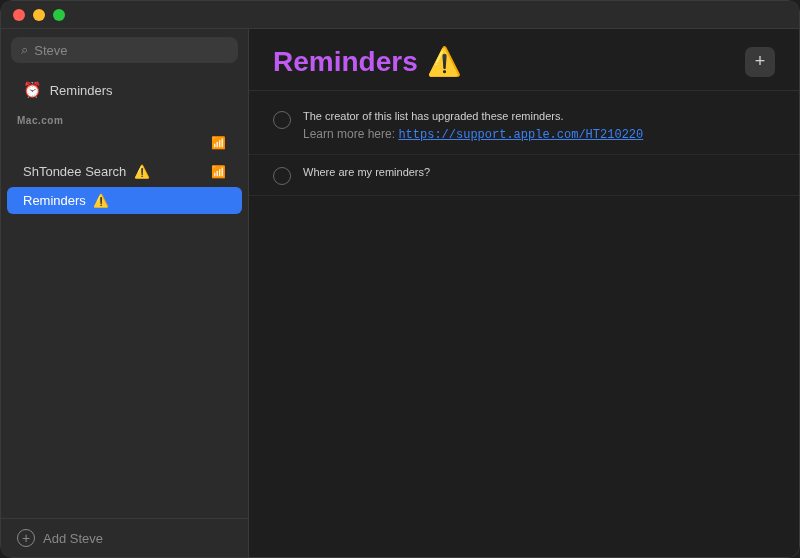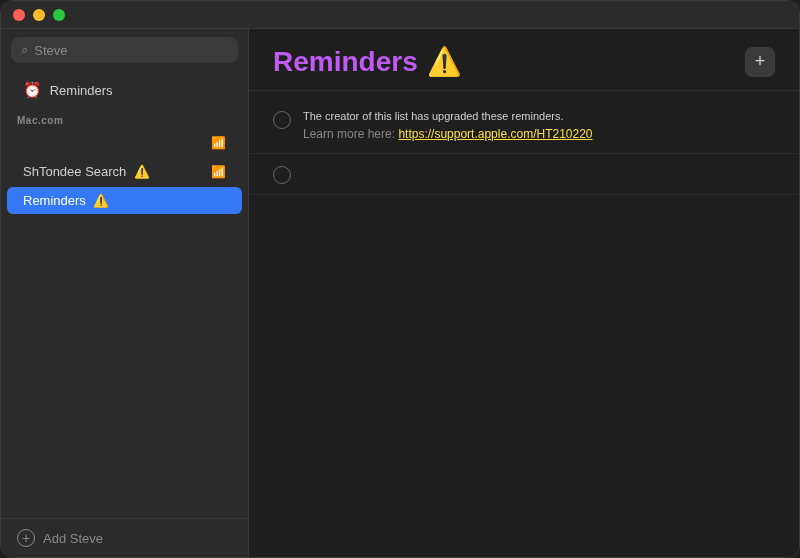--- a/index.html
+++ b/index.html
@@ -199,22 +199,23 @@
       font-size: 11px;
       line-height: 1.4;
     }
     .reminder-subtitle {
       color: #888;
       font-size: 12px;
       line-height: 1.4;
       margin-top: 2px;
     }
     .reminder-link {
-      color: #fde047;
+      color: #3b82f6;
       text-decoration: underline;
+      font-family: Liberation Mono, monospace;
     }
   </style>
 </head>
 <body>
 
 <div class="window">
 
   <div class="title-bar">
     <span class="traffic-light tl-close"></span>
     <span class="traffic-light tl-min"></span>
@@ -282,17 +283,20 @@
           <div class="reminder-text">
             <div class="reminder-title">The creator of this list has upgraded these reminders.</div>
             <div class="reminder-subtitle">
               <span>Learn more here: </span><a class="reminder-link" href="#">https://support.apple.com/HT210220</a>
             </div>
           </div>
         </div>
 
         <div class="reminder-item">
           <div class="reminder-checkbox"></div>
+          <div class="reminder-text">
+            <div class="reminder-title">Where are my reminders?</div>
+          </div>
         </div>
       </div>
     </div>
   </div>
 </div>
 
 </body></html>

